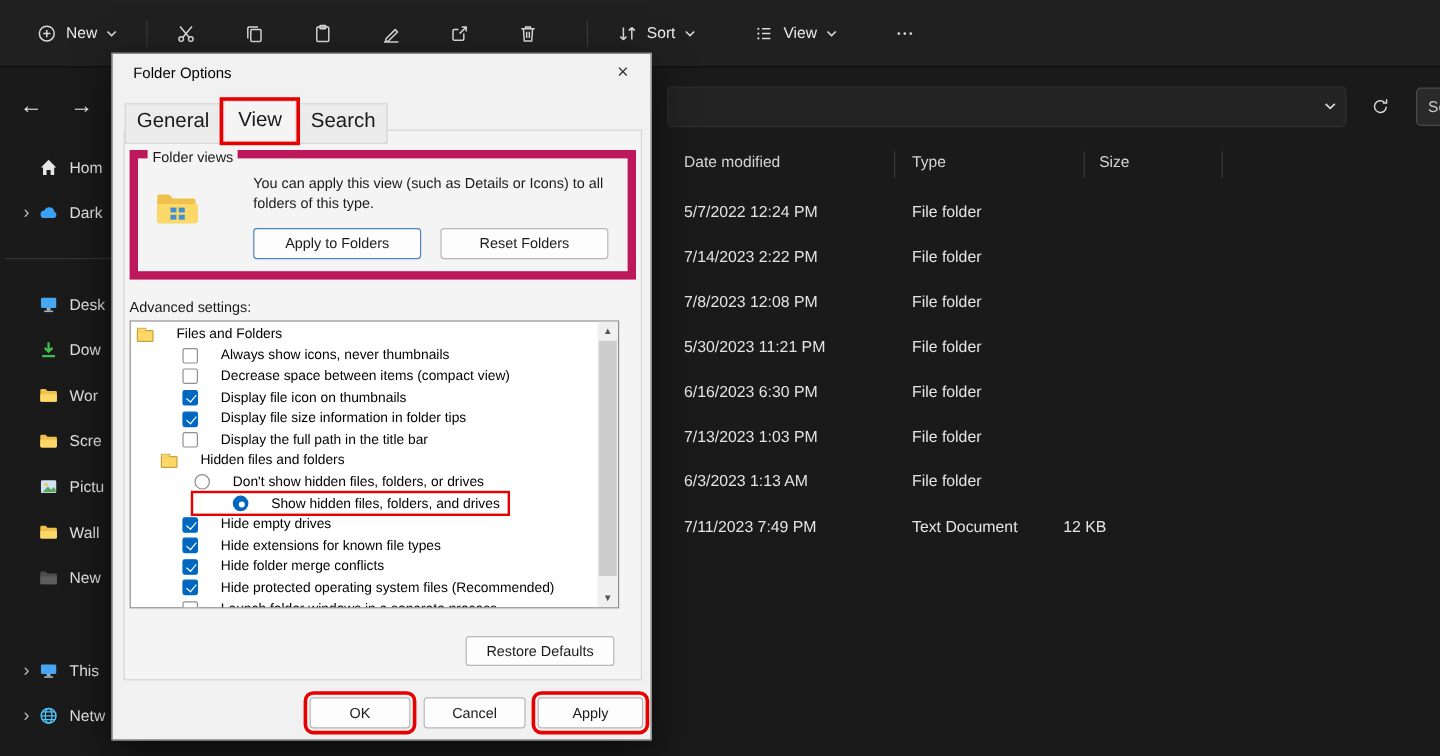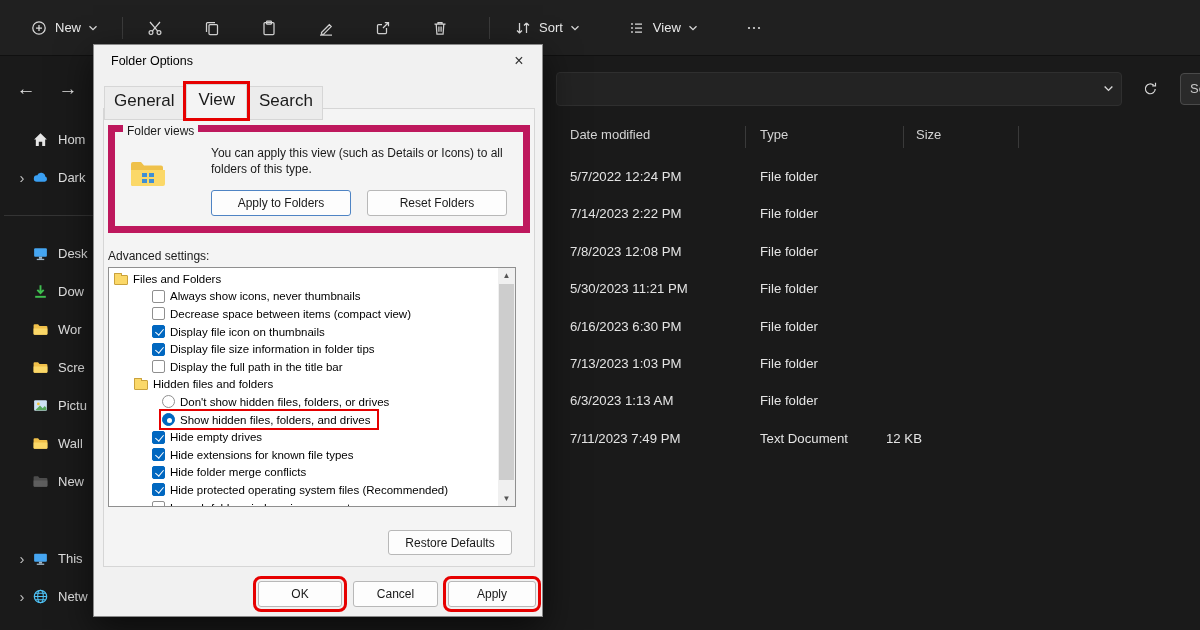--- a/index.html
+++ b/index.html
@@ -76,22 +76,22 @@
   .btn { background:#fdfdfd; border:1px solid #b8b8b8; border-radius:3px;
     display:flex; align-items:center; justify-content:center; font-size:12px; color:#1a1a1a; }
   .fv-apply { position:absolute; left:96px; top:58px; width:140px; height:26px; border-color:#4f84c4; }
   .fv-reset { position:absolute; left:252px; top:58px; width:140px; height:26px; }
 
   .adv-label { position:absolute; left:4px; top:140px; font-size:12px; }
   .adv-list { position:absolute; left:4px; top:158px; width:408px; height:240px;
     background:#fff; border:1px solid #8f8f8f; overflow:hidden; padding-top:2px; }
   .adv-row { height:17.6px; display:flex; align-items:center; margin-right:17px;
     font-size:11.5px; color:#000; white-space:nowrap; }
-  .adv-inner { display:inline-flex; align-items:center; gap:5px; height:15px; }
-  .hl-row { outline:2px solid var(--hl); outline-offset:1px; padding-right:5px; }
+  .adv-inner { display:inline-flex; align-items:center; gap:19px; height:15px; }
+  .hl-row { outline:2px solid var(--hl); outline-offset:1px; padding-right:5px;padding-left:32px; }
   .tree-folder { width:14px; height:10px; background:#fbd868; border:1px solid #caa23c;
     border-radius:1px; position:relative; flex:none; margin-top:2px; }
   .tree-folder::before { content:""; position:absolute; top:-3px; left:-1px; width:6px; height:2px;
     background:#fbd868; border:1px solid #caa23c; border-bottom:none; border-radius:1px 1px 0 0; }
   .cb { width:13px; height:13px; background:#fff; border:1px solid #8f8f8f; border-radius:2px;
     position:relative; flex:none; }
   .cb.on { background:var(--accent); border-color:var(--accent); }
   .cb.on::after { content:""; position:absolute; left:4px; top:1px; width:4px; height:7px;
     border:solid #fff; border-width:0 1.8px 1.8px 0; transform:rotate(40deg); }
   .rb { width:13px; height:13px; background:#fff; border:1px solid #8f8f8f; border-radius:50%;

